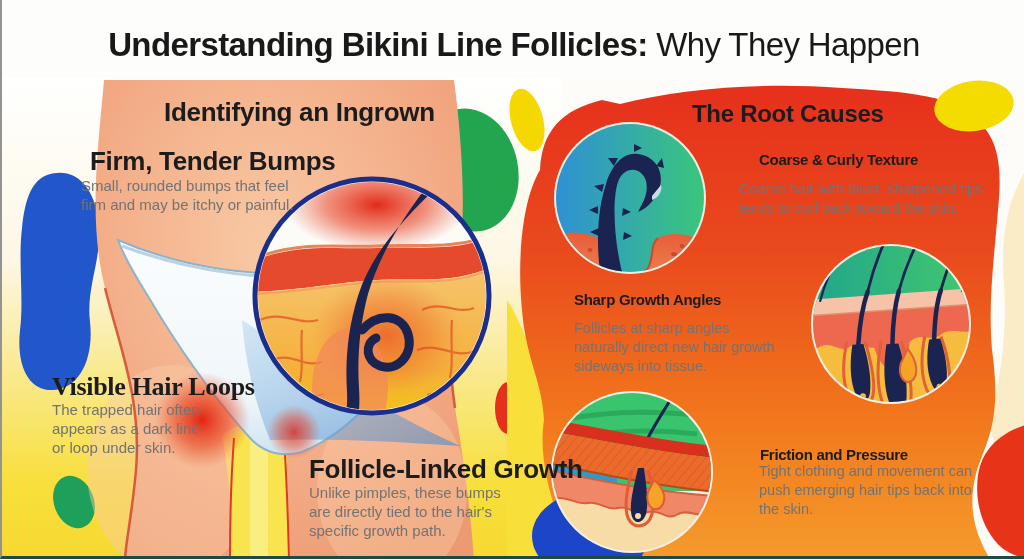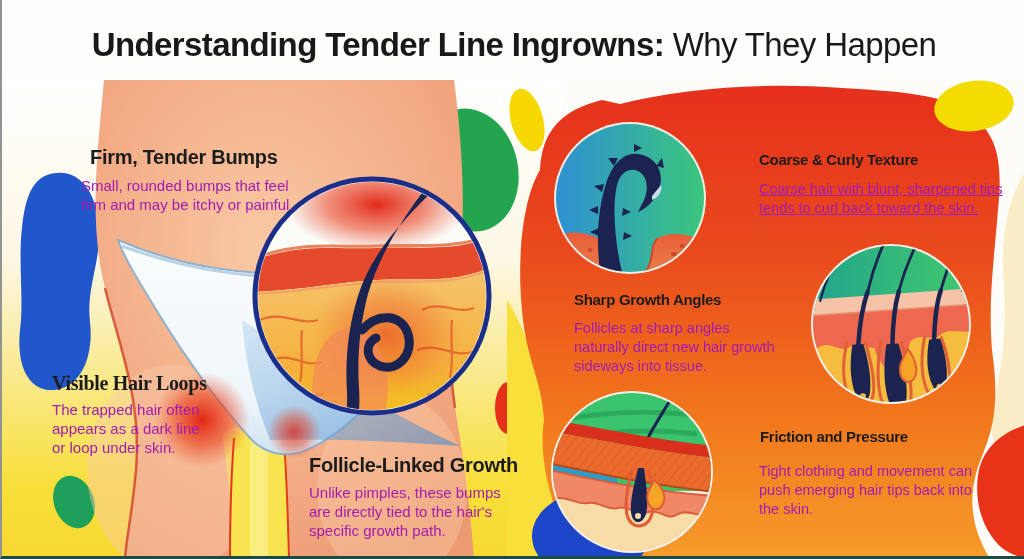--- a/index.html
+++ b/index.html
@@ -9,23 +9,23 @@
     border-left:2px solid rgba(60,60,60,.55);
     border-bottom:3px solid #1d4b43;
     box-sizing:border-box;
   }
   .art{position:absolute;left:0;top:0;width:1024px;height:559px;}
   .txt{position:absolute;color:#1c1c1c;}
   .main-title{top:26px;left:0;width:1024px;text-align:center;font-size:33px;letter-spacing:-.6px;color:#191919;}
   .main-title .b{font-weight:bold;}
   .sec-head{font-weight:bold;font-size:26px;letter-spacing:-.3px;}
   .sec-head.right{font-size:24px;}
-  .item-title{font-weight:bold;font-size:20px;letter-spacing:-.3px;}
+  .item-title{font-weight:bold;font-size:26px;letter-spacing:-.3px;}
   .item-title.sm{font-size:15px;}
-  .item-desc{font-size:15px;line-height:1.28;color:#a21caf;}
+  .item-desc{font-size:15px;line-height:1.28;color:#737373;}
   .item-desc.sm{font-size:14.5px;line-height:1.3;}
 </style>
 </head>
 <body>
 
 <div class="canvas">
 
   <svg class="art" viewBox="0 0 1024 559" aria-hidden="true">
     <defs>
       <linearGradient id="gLeft" x1="0" y1="0" x2="0" y2="1">
@@ -268,48 +268,50 @@
           <path fill="none" stroke="#E05C36" stroke-width="3" d="M630,470 C624,492 622,508 626,518 C632,530 646,528 650,514 C653,500 650,482 646,470"></path>
           <path fill="#1B2450" d="M636,468 C632,486 628,500 629,512 C630,524 640,526 644,514 C647,502 644,484 642,468 Z"></path>
           <circle cx="636" cy="516" r="3" fill="#F8DCA8"></circle>
           <path fill="#F5A428" stroke="#E05C36" stroke-width="2" d="M652,480 C662,488 666,500 658,508 C650,512 643,504 646,492 Z"></path>
         </g>
       </g>
     </g>
   </svg>
 
   <div class="txt main-title">
-    <span class="b">Understanding Tender Line Ingrowns:</span><span> Why They Happen</span>
-  </div>
-
+    <span class="b">Understanding Bikini Line Follicles:</span><span> Why They Happen</span>
+  </div>
+
+  <div class="txt sec-head" style="left:162px;top:97px;">Identifying an Ingrown</div>
 
   <div>
     <div class="txt item-title" style="left:88px;top:146px;">Firm, Tender Bumps</div>
     <div class="txt item-desc" style="left:79px;top:176px;width:228px;">Small, rounded bumps that feel firm and may be itchy or painful.</div>
   </div>
 
   <div>
     <div class="txt item-title" style="left:50px;top:372px;font-family:Liberation Serif, serif;">Visible Hair Loops</div>
     <div class="txt item-desc" style="left:50px;top:400px;width:162px;">The trapped hair often appears as a dark line or loop under skin.</div>
   </div>
 
   <div>
     <div class="txt item-title" style="left:307px;top:454px;">Follicle-Linked Growth</div>
     <div class="txt item-desc" style="left:307px;top:483px;width:200px;">Unlike pimples, these bumps are directly tied to the hair's specific growth path.</div>
   </div>
 
+  <div class="txt sec-head right" style="left:690px;top:100px;">The Root Causes</div>
 
   <div>
     <div class="txt item-title sm" style="left:757px;top:151px;">Coarse &amp; Curly Texture</div>
-    <div class="txt item-desc sm" style="left:757px;top:180px;width:244px;text-decoration:underline;">Coarse hair with blunt, sharpened tips tends to curl back toward the skin.</div>
+    <div class="txt item-desc sm" style="left:737px;top:180px;width:244px;">Coarse hair with blunt, sharpened tips tends to curl back toward the skin.</div>
   </div>
 
   <div>
     <div class="txt item-title sm" style="left:572px;top:291px;text-align:right;">Sharp Growth Angles</div>
     <div class="txt item-desc sm" style="left:572px;top:319px;width:214px;">Follicles at sharp angles naturally direct new hair growth sideways into tissue.</div>
   </div>
 
   <div>
-    <div class="txt item-title sm" style="left:758px;top:428px;">Friction and Pressure</div>
+    <div class="txt item-title sm" style="left:758px;top:446px;">Friction and Pressure</div>
     <div class="txt item-desc sm" style="left:757px;top:462px;width:214px;">Tight clothing and movement can push emerging hair tips back into the skin.</div>
   </div>
 
 </div>
 
 </body></html>

